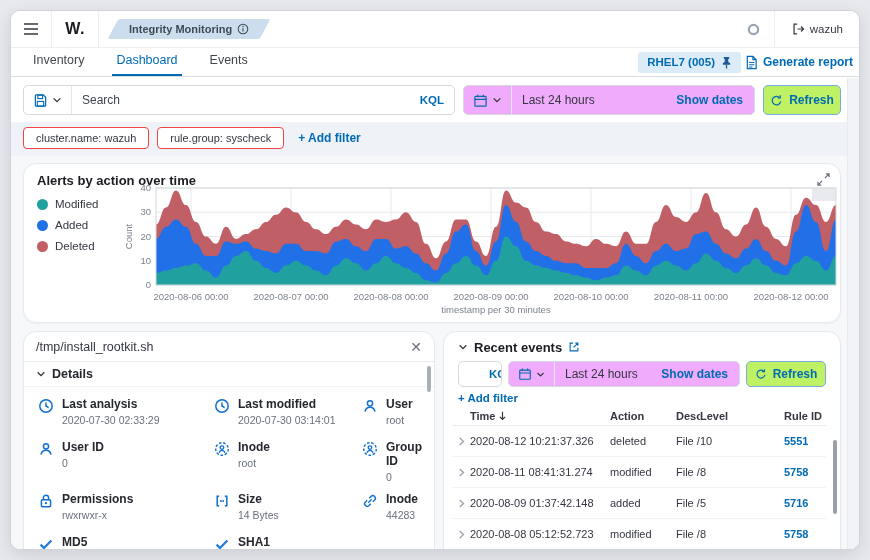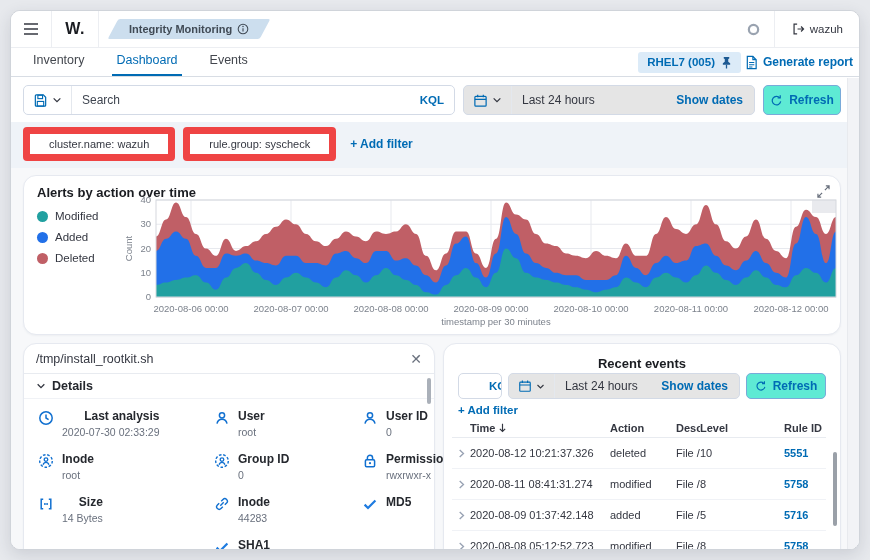--- a/index.html
+++ b/index.html
@@ -35,27 +35,27 @@
   .agent-badge { display:flex; align-items:center; gap:6px; background:#dcebf8; color:#006bb4; font-weight:bold; font-size:11.5px; padding:4px 9px; border-radius:3px; cursor:pointer;}
   .gen-report { display:flex; align-items:center; gap:5px; color:#006bb4; font-weight:bold; font-size:12px; cursor:pointer;}
   
   .querybar { display:flex; align-items:center; gap:8px; padding:8px 18px 7px 12px; background:#fff;}
   .q-input { display:flex; align-items:center; height:30px; border:1px solid #d3dae6; border-radius:5px; background:#fff; flex:1; overflow:hidden;}
   .q-addon { display:flex; align-items:center; gap:4px; padding:0 9px; height:100%; border-right:1px solid #e4e8ee; cursor:pointer;}
   .q-input input { border:none; outline:none; flex:1; font-size:12px; padding:0 10px; font-family:"Liberation Sans",sans-serif; color:#343741; min-width:20px;}
   .q-input input::placeholder { color:#3f4550; opacity:1;}
   .mini .q-input input::placeholder { color:#69707d; }
   .kql { font-size:11.5px; color:#006bb4; padding:0 10px; cursor:pointer; font-weight:bold;}
-  .datepicker { display:flex; align-items:center; height:30px; border:1px solid #d3dae6; border-radius:5px; background:#e5e5e5; width:292px; overflow:hidden; flex:none;}
+  .datepicker { display:flex; align-items:center; height:30px; border:1px solid #d3dae6; border-radius:5px; background:#f0abfc; width:292px; overflow:hidden; flex:none;}
   .dp-text { font-size:12px; color:#343741; padding:0 10px; flex:1; cursor:pointer;}
   .show-dates { font-size:12px; font-weight:bold; color:#006bb4; padding:0 11px; cursor:pointer; white-space:nowrap;}
-  .refresh-btn { display:flex; align-items:center; justify-content:center; gap:6px; height:30px; min-width:78px; border:1px solid #79aad9; border-radius:5px; background:#5eead4; color:#006bb4; font-weight:bold; font-size:12px; cursor:pointer; flex:none; font-family:"Liberation Sans",sans-serif;}
+  .refresh-btn { display:flex; align-items:center; justify-content:center; gap:6px; height:30px; min-width:78px; border:1px solid #79aad9; border-radius:5px; background:#bef264; color:#006bb4; font-weight:bold; font-size:12px; cursor:pointer; flex:none; font-family:"Liberation Sans",sans-serif;}
   
   .filterbar { display:flex; align-items:center; gap:8px; padding:5px 18px 7px 12px; background:#eff3f8;}
-  .pill { background:#fff; border:7px solid #ef4444; border-radius:4px; font-size:11px; color:#343741; padding:4px 19px; cursor:pointer;}
+  .pill { background:#fff; border:1px solid #ef4444; border-radius:4px; font-size:11px; color:#343741; padding:4px 12px; cursor:pointer;}
   .add-filter { color:#006bb4; font-size:12px; font-weight:bold; cursor:pointer; margin-left:6px;}
   
   .content { background:#f7f8fa; padding:7px 18px 8px 12px; height:calc(540px - 37px - 29px - 45px - 29px); }
   .panel { background:#fff; border:1px solid #e6e9f0; border-radius:13px; box-shadow:0 1px 2px rgba(60,70,90,.05); position:relative;}
   .chart-panel { height:160px; margin-bottom:8px; }
   .chart-title { position:absolute; left:13px; top:9px; font-size:13px; font-weight:bold; color:#1a1c21;}
   .expand-icon { position:absolute; right:10px; top:8px; cursor:pointer;}
   .legend { position:absolute; left:13px; top:34px; display:flex; flex-direction:column; gap:9px;}
   .legend-item { display:flex; align-items:center; gap:7px; font-size:11.5px; color:#343741; cursor:pointer;}
   .legend-dot { width:11px; height:11px; border-radius:50%;}
@@ -64,26 +64,26 @@
   
   .bottom-row { display:flex; gap:8px; height:240px;}
   .details-panel { width:412px; flex:none;}
   .dp-header { height:30px; display:flex; align-items:center; justify-content:space-between; padding:0 12px; border-bottom:1px solid #e8ebf0;}
   .dp-title { font-size:12.5px; color:#343741;}
   .close-x { color:#69707d; cursor:pointer; font-size:14px; line-height:1;}
   .section-row { height:25px; display:flex; align-items:center; gap:6px; padding:0 12px; border-bottom:1px solid #f0f2f6; font-size:12.5px; font-weight:bold; color:#25282e; cursor:pointer;}
   .details-grid { display:grid; grid-template-columns:176px 148px 1fr; row-gap:9px; padding:10px 6px 6px 14px;}
   .detail-item { display:flex; gap:8px; min-height:34px;}
   .detail-item .d-icon { flex:none; margin-top:1px;}
-  .d-label { font-size:12px; font-weight:bold; color:#25282e; line-height:14px;text-align:right;}
+  .d-label { font-size:12px; font-weight:bold; color:#25282e; line-height:14px;}
   .d-value { font-size:10.5px; color:#69707d; margin-top:3px; line-height:12px; white-space:nowrap;}
   .scroll-thumb { position:absolute; width:4px; border-radius:2px; background:#aab0b9;}
   
   .events-panel { flex:1; overflow:hidden;}
-  .ep-header { height:24px; display:flex; align-items:center; gap:6px; padding:6px 14px 0; font-size:13px; font-weight:bold; color:#1a1c21;flex-direction:column;}
+  .ep-header { height:24px; display:flex; align-items:center; gap:6px; padding:6px 14px 0; font-size:13px; font-weight:bold; color:#1a1c21;}
   .ep-query { display:flex; align-items:center; gap:6px; padding:5px 14px 0; }
   .mini .q-input, .mini.datepicker, .mini.refresh-btn { height:26px;}
   .ep-query .q-input { flex:1;}
   .ep-query .datepicker { width:232px; height:26px;}
   .ep-query .refresh-btn { height:26px; min-width:80px;}
   .ep-addfilter { padding:5px 14px 2px; font-size:11.5px; font-weight:bold; color:#006bb4; cursor:pointer;}
   .ev-table { margin:1px 14px 0 8px; font-size:11px;}
   .ev-head, .ev-row { display:flex; align-items:center; }
   .ev-head { height:19px; border-bottom:1px solid #e8ebf0; color:#343741; font-weight:bold;}
   .ev-row { height:31px; border-bottom:1px solid #f0f2f6; cursor:pointer;}
@@ -289,20 +289,30 @@
                   <circle cx="8" cy="8" r="6.2" fill="none" stroke="#1170d0" stroke-width="1.5"></circle>
                   <path d="M8 4.4V8l2.6 1.6" fill="none" stroke="#1170d0" stroke-width="1.5"></path>
                 </svg></span>
               <div>
                 <div class="d-label">Last analysis</div>
                 <div class="d-value">2020-07-30 02:33:29</div>
               </div>
             </div>
             <div class="detail-item">
               <span class="d-icon"><svg width="16" height="16" viewBox="0 0 16 16">
+                  <circle cx="8" cy="8" r="6.2" fill="none" stroke="#1170d0" stroke-width="1.5"></circle>
+                  <path d="M8 4.4V8l2.6 1.6" fill="none" stroke="#1170d0" stroke-width="1.5"></path>
+                </svg></span>
+              <div>
+                <div class="d-label">Last modified</div>
+                <div class="d-value">2020-07-30 03:14:01</div>
+              </div>
+            </div>
+            <div class="detail-item">
+              <span class="d-icon"><svg width="16" height="16" viewBox="0 0 16 16">
                   <circle cx="8" cy="5.3" r="2.6" fill="none" stroke="#1170d0" stroke-width="1.5"></circle>
                   <path d="M3 13.6c.6-3.1 2.5-4.4 5-4.4s4.4 1.3 5 4.4" fill="none" stroke="#1170d0" stroke-width="1.5"></path>
                 </svg></span>
               <div>
                 <div class="d-label">User</div>
                 <div class="d-value">root</div>
               </div>
             </div>
             <div class="detail-item">
               <span class="d-icon"><svg width="16" height="16" viewBox="0 0 16 16">

